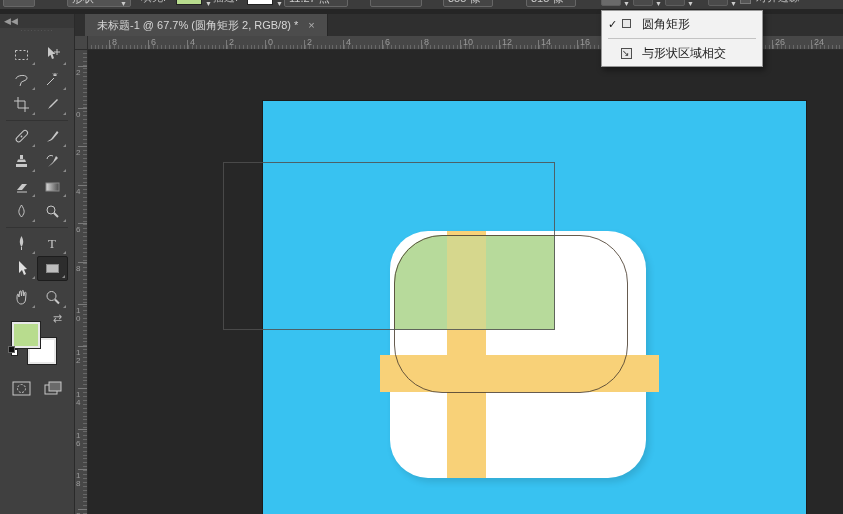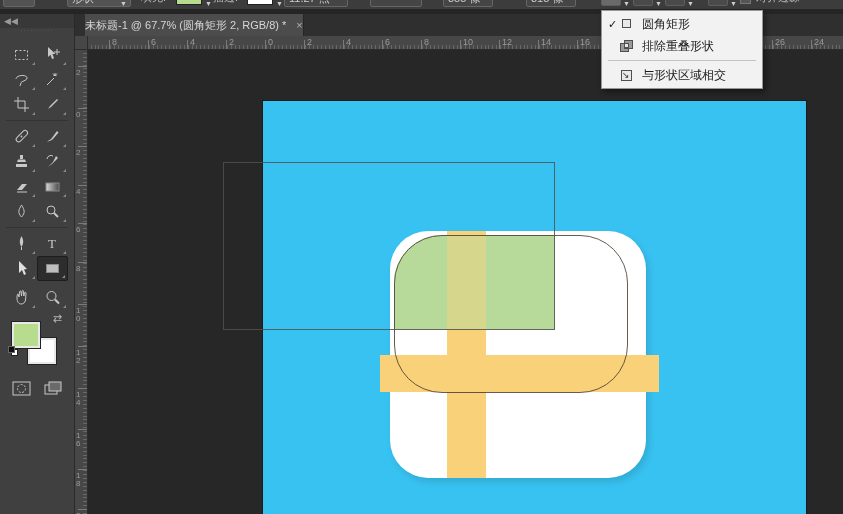--- a/index.html
+++ b/index.html
@@ -34,21 +34,21 @@
   .swap-icon { position:absolute; right:6px; top:-2px; color:#b5b5b5; font-size:11px; }
   .fg-swatch { position:absolute; left:4px; top:8px; width:28px; height:26px; border:2px solid #e8e8e8; box-shadow:0 0 0 1px #222; }
   .bg-swatch { position:absolute; left:20px; top:24px; width:28px; height:26px; border:2px solid #e8e8e8; box-shadow:0 0 0 1px #222; background:#fff; }
   .mini-default { position:absolute; left:0px; top:32px; width:11px; height:10px; }
   .mini-default .b { position:absolute; left:3px; top:3px; width:7px; height:7px; background:#fff; border:1px solid #222; }
   .mini-default .f { position:absolute; left:0; top:0; width:7px; height:7px; background:#111; border:1px solid #666; }
   .mask-row { position:absolute; left:6px; top:362px; width:62px; display:flex; }
 
   
   .tabbar { position:absolute; left:75px; top:14px; width:768px; height:22px; background:#2f2f2f; z-index:20; }
-  .tab { position:absolute; left:10px; top:0; height:22px; background:#4c4c4c; border-right:1px solid #262626; color:#d6d6d6; font-size:11px; line-height:22px; padding:0 0; }
+  .tab { position:absolute; left:10px; top:0; height:22px; background:#4c4c4c; border-right:1px solid #262626; color:#d6d6d6; font-size:11px; line-height:22px; padding:0 12px; }
   .tab .close { color:#b0b0b0; margin-left:10px; font-size:11px; }
 
   
   .ruler-h { position:absolute; left:75px; top:36px; width:768px; height:14px; background:#474747; border-bottom:1px solid #2c2c2c; z-index:15; overflow:hidden; }
   .ruler-h .minor { position:absolute; left:0; bottom:0; width:100%; height:4px; background:repeating-linear-gradient(90deg,#686868 0 1px,transparent 1px 3.9px); }
   .ruler-v { position:absolute; left:75px; top:50px; width:13px; height:464px; background:#474747; border-right:1px solid #2c2c2c; z-index:15; overflow:hidden; }
   .ruler-v .minor { position:absolute; right:0; top:0; height:100%; width:4px; background:repeating-linear-gradient(0deg,#686868 0 1px,transparent 1px 3.9px); }
   .ruler-corner { position:absolute; left:75px; top:36px; width:13px; height:14px; background:#474747; border-right:1px solid #2c2c2c; border-bottom:1px solid #2c2c2c; z-index:16; }
   .tickH { position:absolute; bottom:0; width:1px; height:9px; background:#7a7a7a; }
   .numH { position:absolute; top:1px; font-size:9px; color:#9b9b9b; }
@@ -369,29 +369,20 @@
 </div>
 
 <div class="menu">
   <div class="menu-item">
     <span class="check">✓</span>
     <span class="mi">
         <span class="sq light" style="left:2px;top:1px;"></span>
       </span>
     <span>圆角矩形</span>
   </div>
-  <div class="menu-item">
-    <span class="check"></span>
-    <span class="mi">
-        <span class="sq fill" style="left:0;top:3px;"></span>
-        <span class="sq fill" style="left:4px;top:0;"></span>
-        <span class="sq light" style="left:4px;top:3px;width:5px;height:5px;"></span>
-      </span>
-    <span>排除重叠形状</span>
-  </div>
   <div class="menu-sep"></div>
   <div class="menu-item">
     <span class="check"></span>
     <span class="mi">
         <span class="sq light" style="left:1px;top:1px;width:11px;height:11px;"></span>
         <span class="mi-arrow">↘</span>
       </span>
     <span>与形状区域相交</span>
   </div>
 </div>

